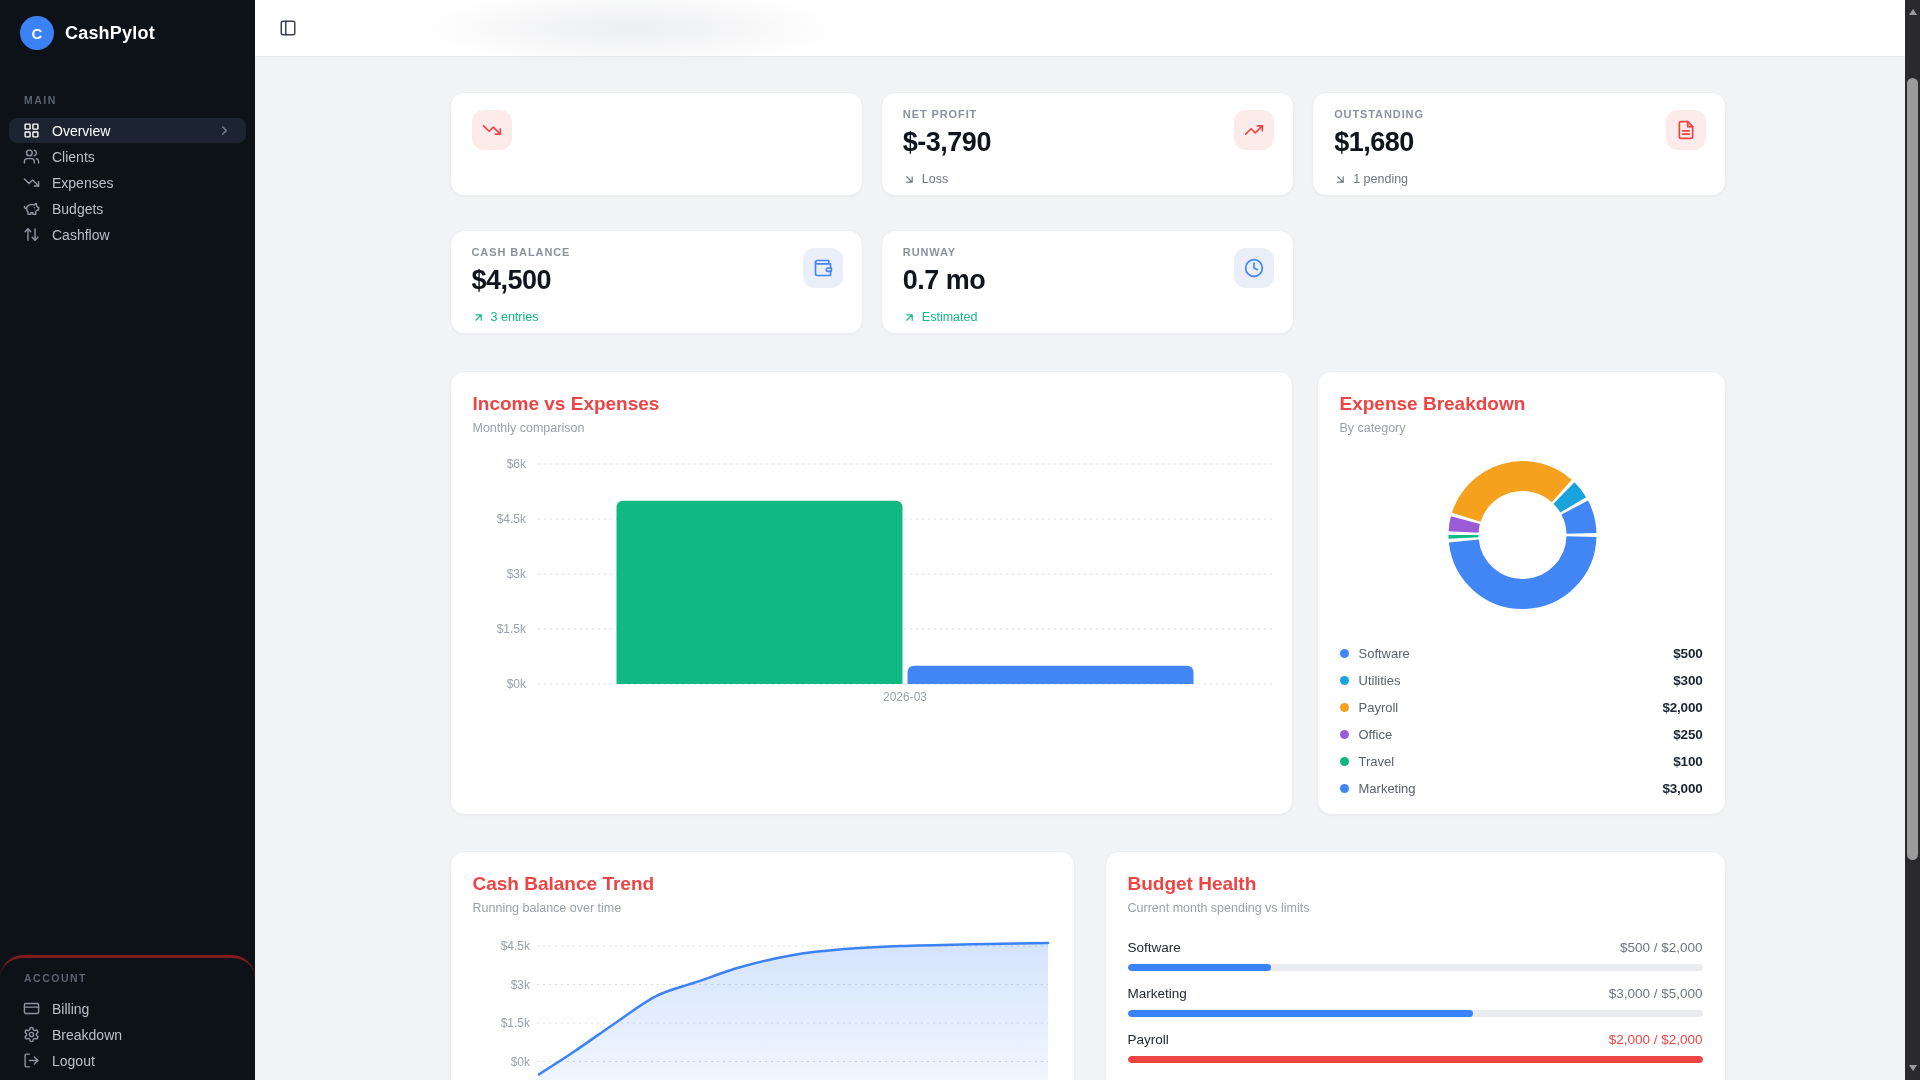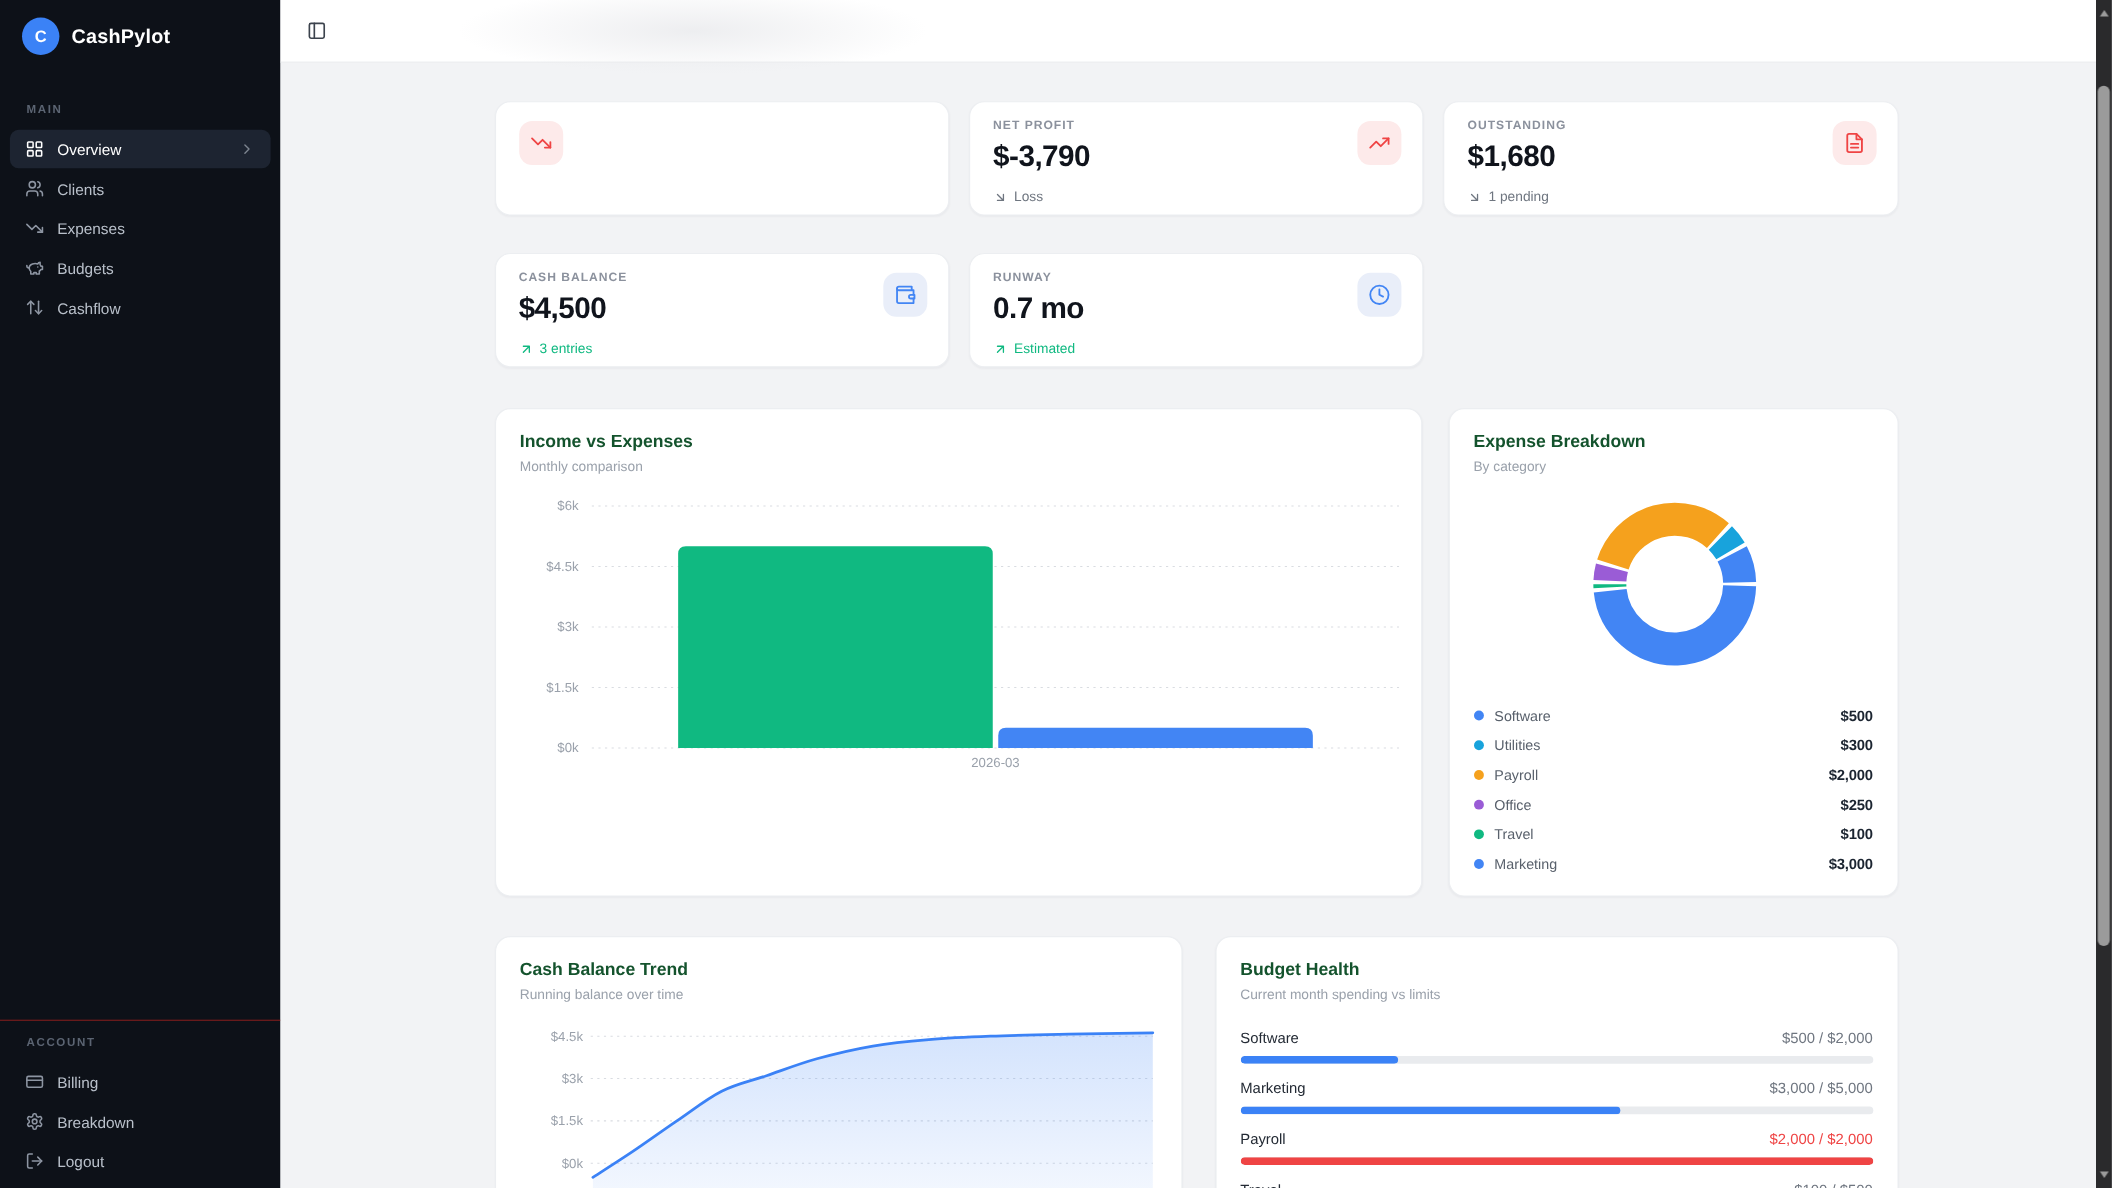--- a/index.html
+++ b/index.html
@@ -9,28 +9,28 @@
   
   .sidebar { width:255px; height:1080px; background:#0d1118; color:#c3c9d2; flex:0 0 255px;
              display:flex; flex-direction:column; }
   .logo-row { display:flex; align-items:center; gap:11px; padding:16px 20px 0 20px; }
   .logo-badge { width:34px; height:34px; border-radius:50%; background:#3b82f6; color:#fff;
                 display:flex; align-items:center; justify-content:center; font-size:15px; font-weight:bold; }
   .brand { color:#fff; font-size:18px; font-weight:bold; letter-spacing:.2px; }
   .section-label { font-size:10.5px; font-weight:bold; letter-spacing:1.5px; color:#5b6472;
                    padding:0 0 0 24px; margin-top:44px; margin-bottom:12px; }
   .nav { padding:0 9px; }
-  .nav-item { display:flex; align-items:center; gap:12px; height:35px; padding:0 14px; margin-bottom:1px;
+  .nav-item { display:flex; align-items:center; gap:12px; height:25px; padding:0 14px; margin-bottom:1px;
               border-radius:8px; font-size:14px; color:#b9c0ca; cursor:pointer; }
   .nav-item svg.ni { width:17px; height:17px; flex:0 0 17px; color:#8d95a2; }
   .nav-item.active { background:#1d2431; color:#fff; }
   .nav-item.active svg.ni { color:#fff; }
   .nav-item .chev { width:15px; height:15px; margin-left:auto; color:#7d8590; display:none; }
   .nav-item.active .chev { display:block; }
-  .sidebar-bottom { margin-top:auto; border-top:1px solid #7f1d1d; padding-bottom:6px; }
+  .sidebar-bottom { margin-top:auto; border-top:3px solid #7f1d1d; padding-bottom:6px;border-radius:23px; }
   .sidebar-bottom .section-label { margin-top:14px; }
 
   
   .main { flex:1 1 auto; height:1080px; position:relative; background:#f2f3f5; overflow:hidden; }
   .topbar { height:57px; background:#ffffff; border-bottom:1px solid #e9eaed; display:flex;
             align-items:center; padding:0 24px; position:relative; }
   .shimmer { position:absolute; left:160px; top:-12px; width:430px; height:80px; pointer-events:none;
              background:radial-gradient(ellipse at center, rgba(231,232,235,.75) 0%, rgba(255,255,255,0) 70%); }
   .panel-toggle { width:18px; height:18px; color:#3c434d; cursor:pointer; position:relative; z-index:2; }
 
@@ -51,21 +51,21 @@
   .iconbox { width:40px; height:40px; border-radius:12px; display:flex; align-items:center;
              justify-content:center; margin-top:2px; }
   .iconbox svg { width:20px; height:20px; }
   .iconbox.blue { background:#e9eef9; color:#4285f4; }
   .iconbox.red  { background:#fdeaea; color:#ef4444; }
 
   
   .charts-grid { display:grid; grid-template-columns:843px 409px; gap:24px; margin-bottom:36px; }
   .bottom-grid { display:grid; grid-template-columns:625px 621px; gap:30px; }
   .chart-card { padding:21px 22px; }
-  .card-title { font-size:16px; font-weight:bold; color:#14532d; }
+  .card-title { font-size:19px; font-weight:bold; color:#ef4444; }
   .card-sub { font-size:12.5px; color:#9aa1ab; margin-top:6px; }
   .income-card { height:444px; }
   .donut-card { height:444px; }
   .cash-card { height:470px; }
   .budget-card { height:470px; }
 
   .axis-label { font-size:12px; fill:#9aa1ab; }
   .grid-line { stroke:#d9dce1; stroke-width:1; stroke-dasharray:2 4; }
 
   

